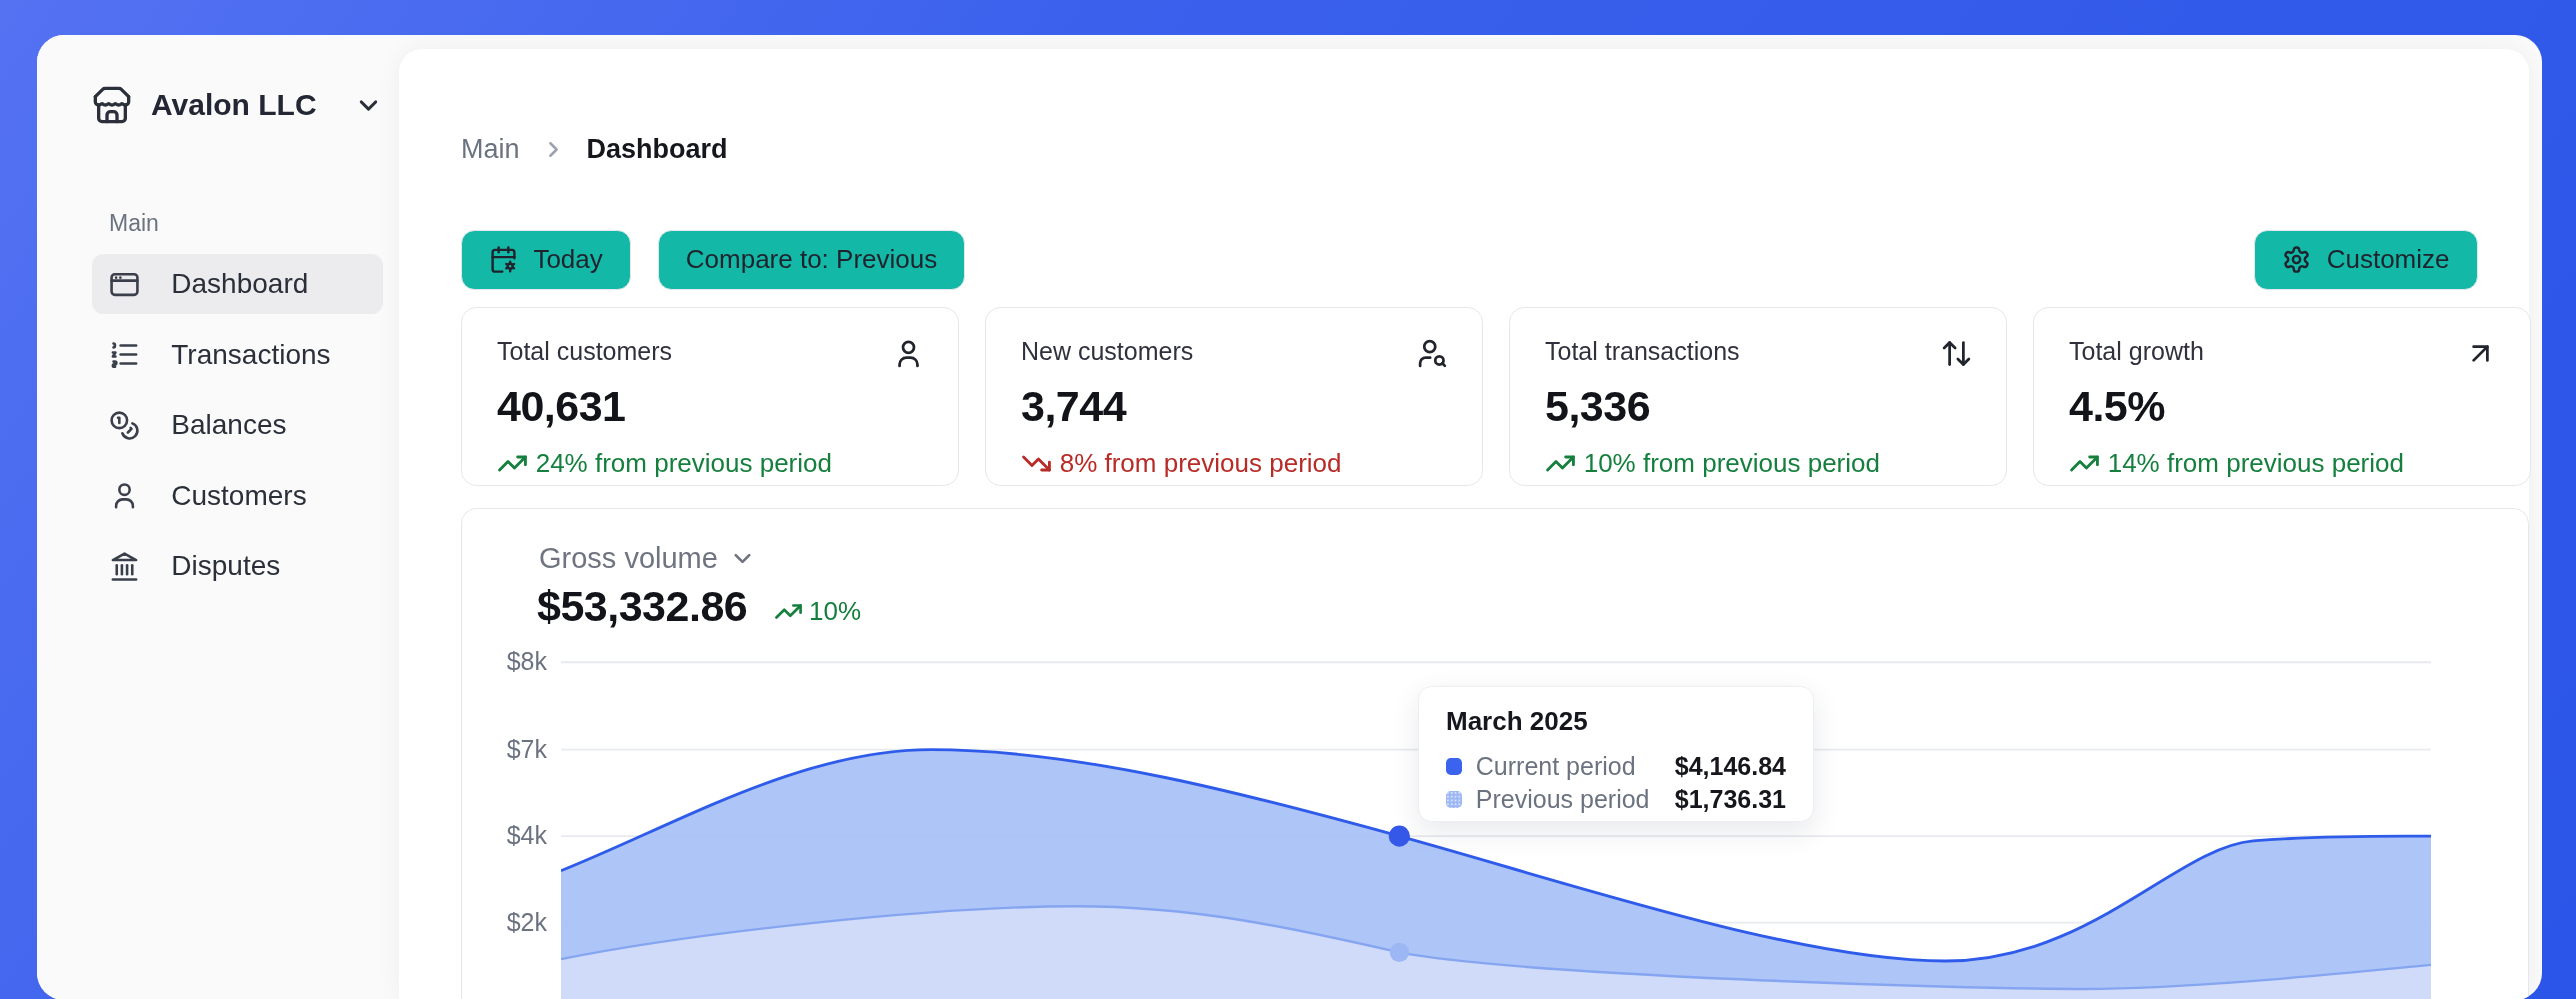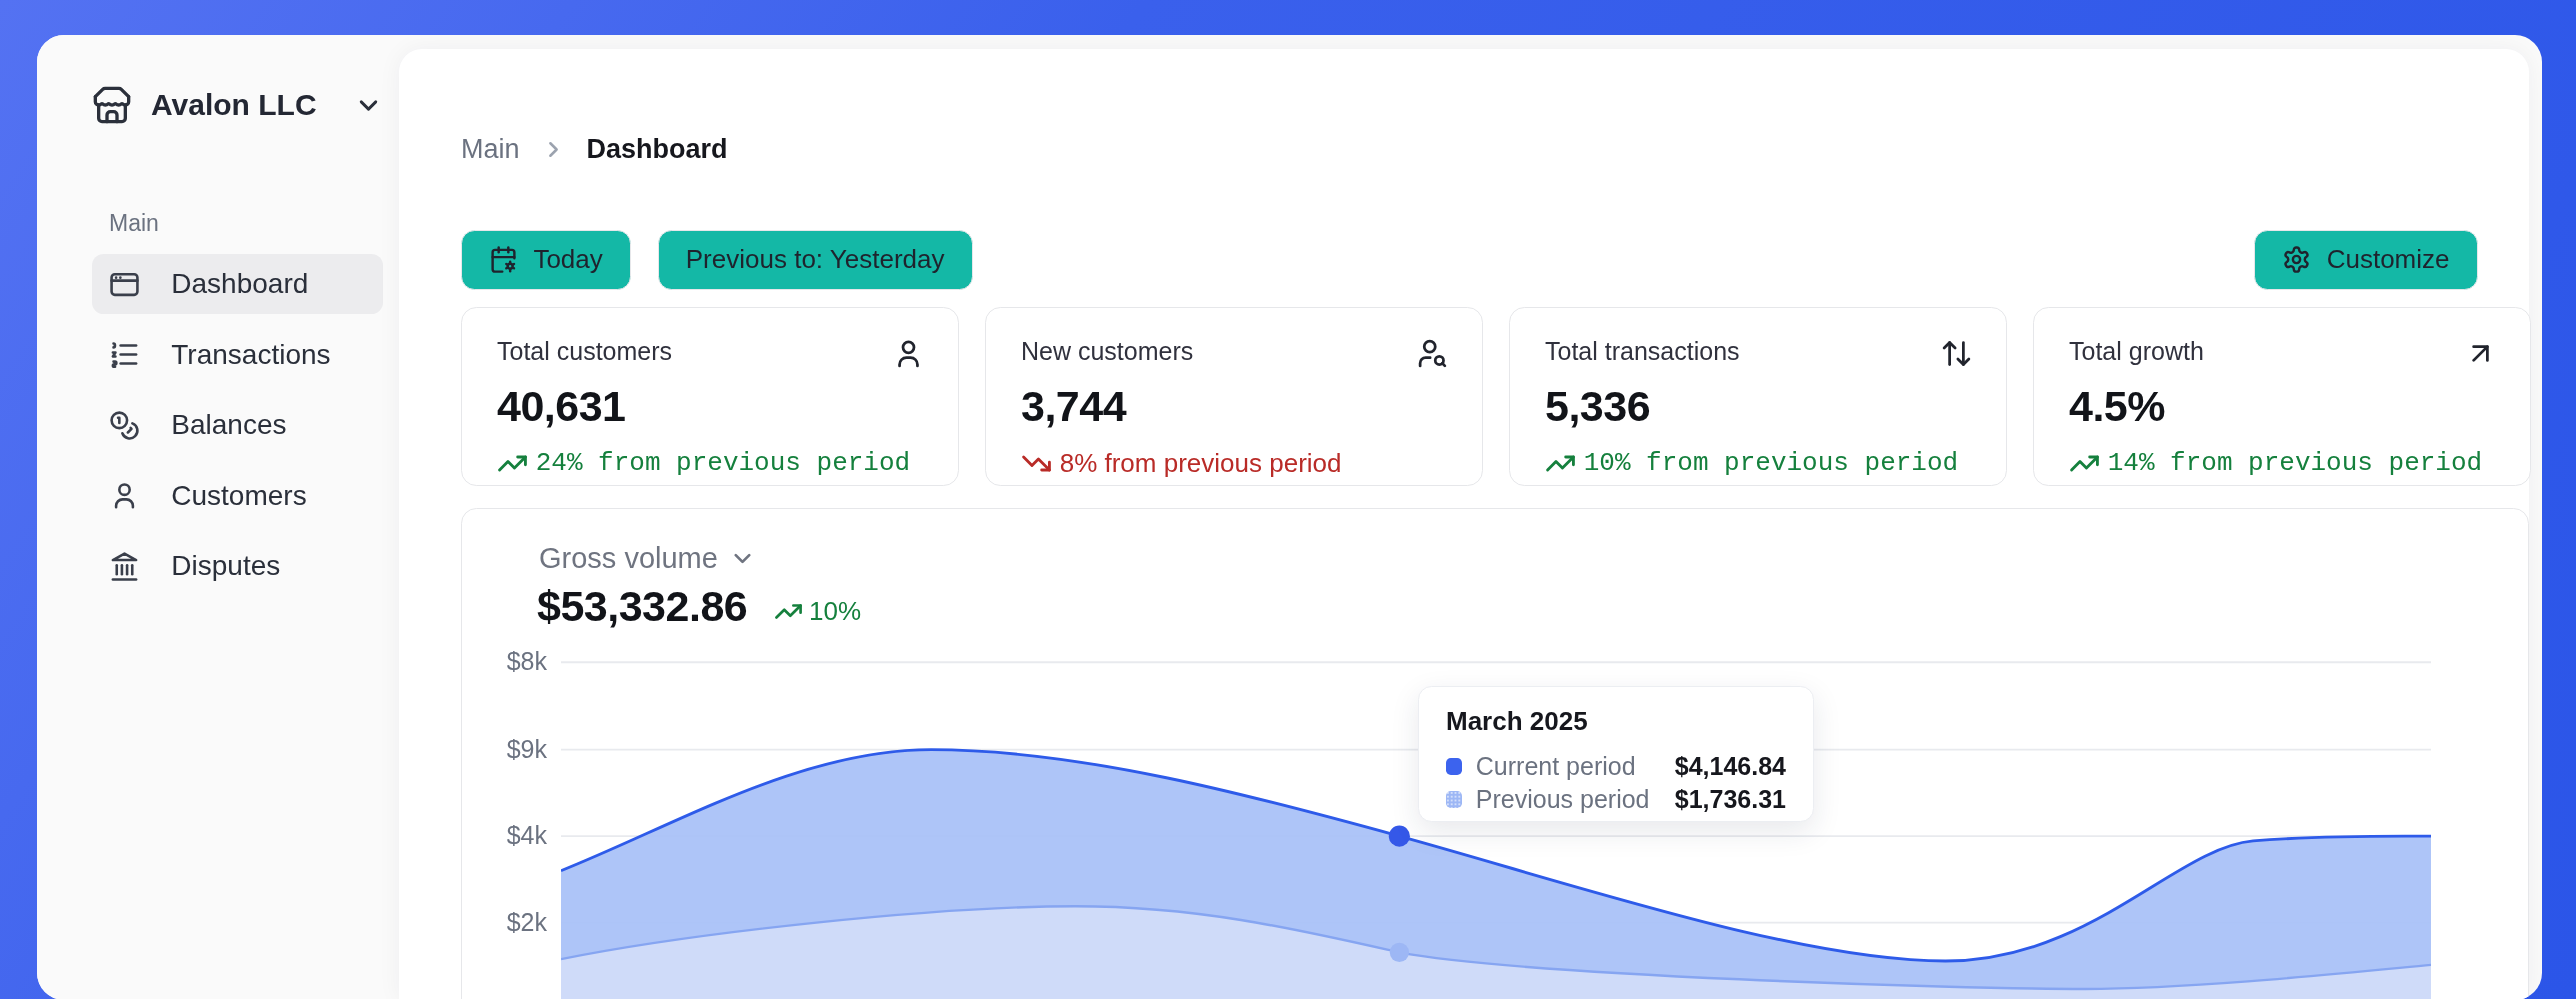--- a/index.html
+++ b/index.html
@@ -55,21 +55,21 @@
   
   .cards { position:absolute; left:62px; top:258px; display:flex; gap:26px; }
   .card {
     width:498px; height:179px; background:#fff; border:1.9px solid #e6e7ea;
     border-radius:15.4px; position:relative; padding:29px 35px;
   }
   .card-label { font-size:25px; color:#30313d; }
   .card-ic { position:absolute; right:33px; top:29px; width:33px; height:33px; color:#21242d; }
   .card-value { font-size:43px; font-weight:700; margin-top:16px; letter-spacing:-0.5px; color:#121419; }
   .card-delta { display:flex; align-items:center; gap:7.7px; margin-top:17.3px; font-size:26px; }
-  .delta-up { color:#15803d;font-family:Liberation Mono, monospace; }
+  .delta-up { color:#15803d; }
   .delta-down { color:#b92b27; }
   .trend-ic { width:31px; height:31px; }
   
   .chart-card {
     position:absolute; left:62px; top:459px; width:2068px; height:615px;
     background:#fff; border:1.9px solid #e6e7ea; border-radius:15.4px;
   }
   .metric-select { position:absolute; left:77px; top:33px; display:flex; align-items:center; gap:11.5px;
     font-size:29px; color:#6f7480; cursor:pointer; }
   .metric-select .m-chev { width:27px; height:27px; color:#6f7480; }
@@ -188,21 +188,21 @@
             <path d="M17.5 13.8v1.2"></path>
             <path d="M17.5 20.5v1.2"></path>
             <path d="M14.3 15.7l1 .6"></path>
             <path d="M19.7 18.7l1 .6"></path>
             <path d="M20.7 15.7l-1 .6"></path>
             <path d="M15.3 18.7l-1 .6"></path>
         </svg>
         <span>Today</span>
       </button>
       <button class="btn">
-        <span>Previous to: Yesterday</span>
+        <span>Compare to: Previous</span>
       </button>
     </div>
 
     <div class="toolbar-right">
       <button class="btn">
         <svg class="btn-ic icon" viewBox="0 0 24 24" fill="none" stroke="currentColor" stroke-width="2" stroke-linecap="round" stroke-linejoin="round">
           <path d="M12.22 2h-.44a2 2 0 0 0-2 2v.18a2 2 0 0 1-1 1.73l-.43.25a2 2 0 0 1-2 0l-.15-.08a2 2 0 0 0-2.73.73l-.22.38a2 2 0 0 0 .73 2.73l.15.1a2 2 0 0 1 1 1.72v.51a2 2 0 0 1-1 1.74l-.15.09a2 2 0 0 0-.73 2.73l.22.38a2 2 0 0 0 2.73.73l.15-.08a2 2 0 0 1 2 0l.43.25a2 2 0 0 1 1 1.73V20a2 2 0 0 0 2 2h.44a2 2 0 0 0 2-2v-.18a2 2 0 0 1 1-1.73l.43-.25a2 2 0 0 1 2 0l.15.08a2 2 0 0 0 2.73-.73l.22-.39a2 2 0 0 0-.73-2.73l-.15-.08a2 2 0 0 1-1-1.74v-.5a2 2 0 0 1 1-1.74l.15-.09a2 2 0 0 0 .73-2.73l-.22-.38a2 2 0 0 0-2.73-.73l-.15.08a2 2 0 0 1-2 0l-.43-.25a2 2 0 0 1-1-1.73V4a2 2 0 0 0-2-2z"></path>
           <circle cx="12" cy="12" r="3"></circle>
         </svg>
         <span>Customize</span>
@@ -292,21 +292,21 @@
         <span class="metric-delta">
           <svg class="trend-ic icon" viewBox="0 0 24 24" fill="none" stroke="currentColor" stroke-width="2.2" stroke-linecap="round" stroke-linejoin="round">
               <path d="m22 7-8.5 8.5-5-5L2 17"></path>
               <path d="M16 7h6v6"></path>
             </svg>
           <span>10%</span>
         </span>
       </div>
 
       <div class="y-tick" style="top:137px;">$8k</div>
-      <div class="y-tick" style="top:225px;">$9k</div>
+      <div class="y-tick" style="top:225px;">$7k</div>
       <div class="y-tick" style="top:311px;">$4k</div>
       <div class="y-tick" style="top:398px;">$2k</div>
       <div class="y-tick" style="top:485px;">$0</div>
 
       <svg class="plot" viewBox="0 0 1945 385" preserveAspectRatio="none">
 
         <line x1="0" y1="21" x2="1945" y2="21" stroke="#e8eaee" stroke-width="2"></line>
         <line x1="0" y1="112" x2="1945" y2="112" stroke="#e8eaee" stroke-width="2"></line>
         <line x1="0" y1="202" x2="1945" y2="202" stroke="#e8eaee" stroke-width="2"></line>
         <line x1="0" y1="292" x2="1945" y2="292" stroke="#e8eaee" stroke-width="2"></line>

